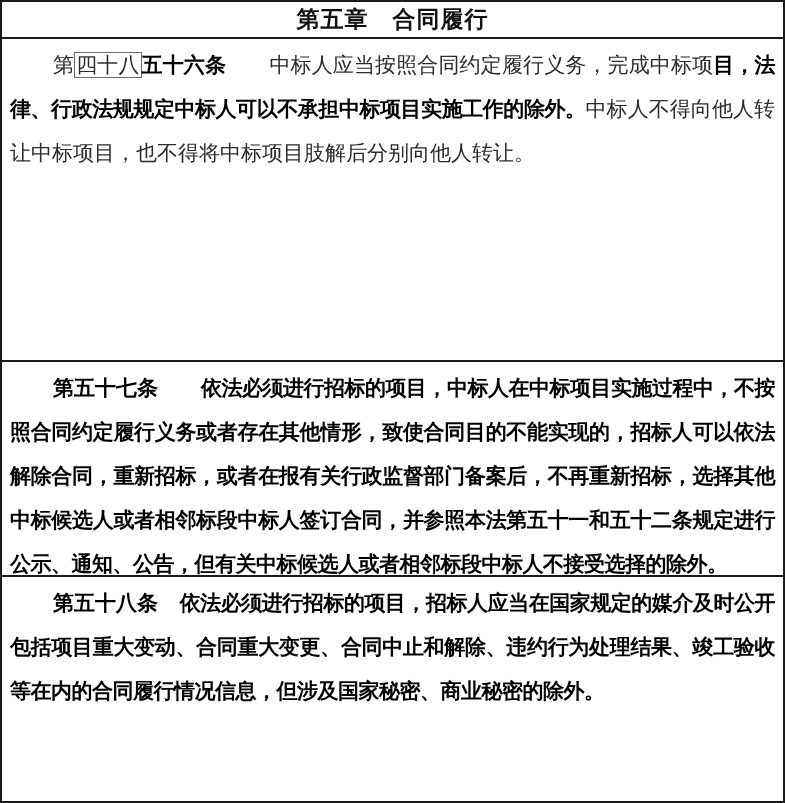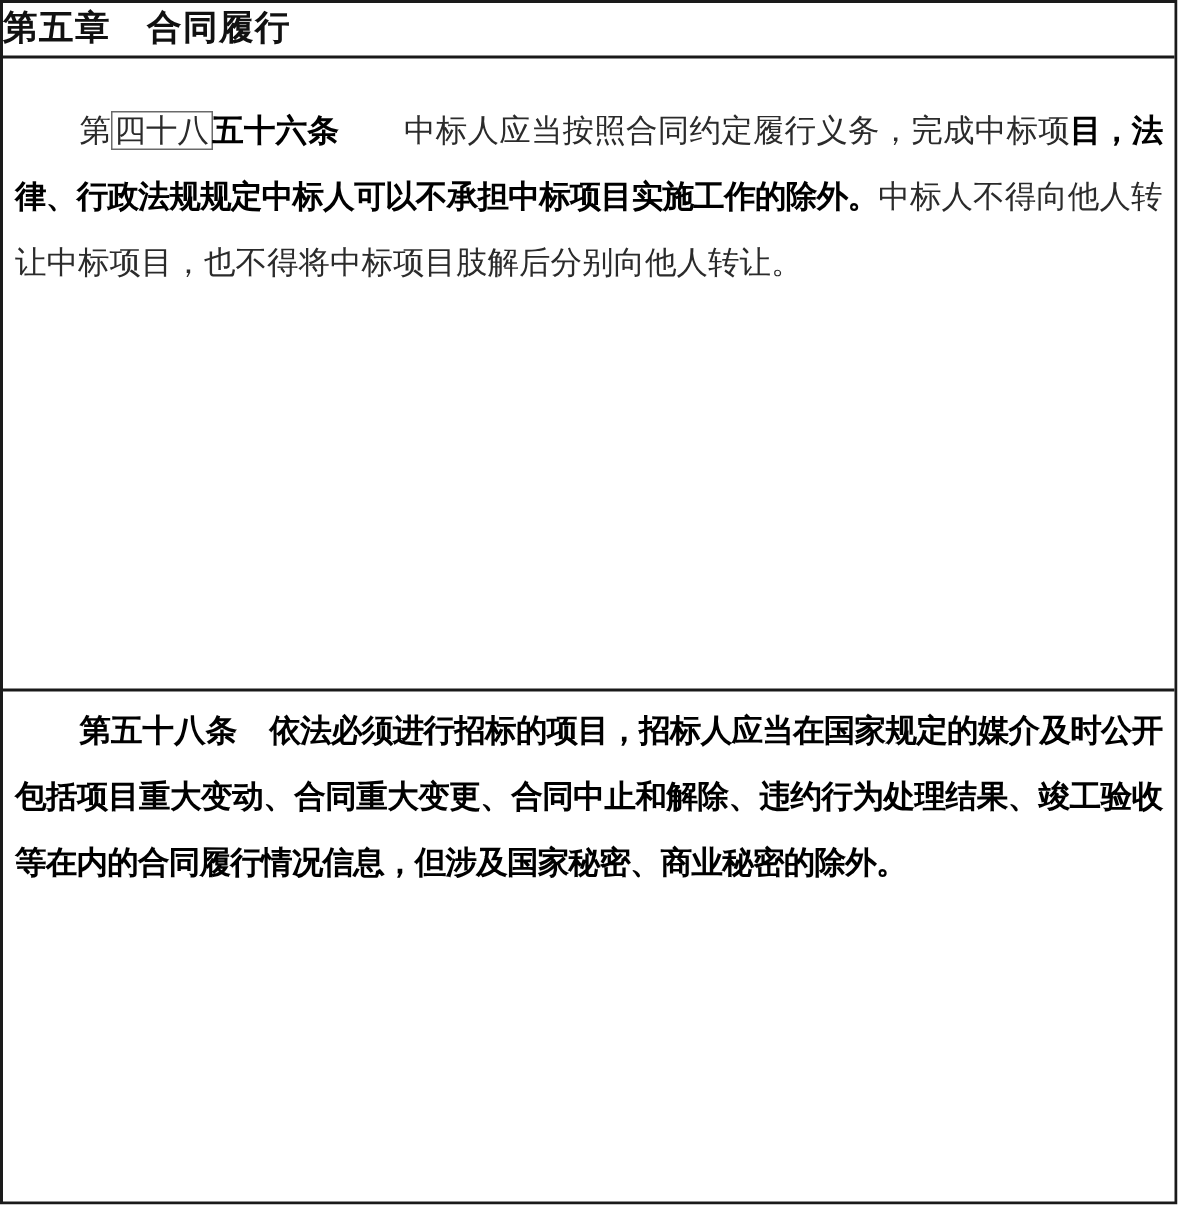--- a/index.html
+++ b/index.html
@@ -32,37 +32,37 @@
     padding: 0;
     position: relative;
   }
   .row:last-child { border-bottom: none; }
 
   
   .title-row {
     height: 37px;
     display: flex;
     align-items: center;
-    justify-content: flex-start;
+    justify-content: center;
   }
   .chapter-title {
     font-family: "DejaVu Sans", "Liberation Sans", sans-serif;
     font-weight: bold;
     font-size: 23px;
     letter-spacing: 1px;
     line-height: 1;
     white-space: pre;
     color: #111111;
   }
 
   
   .article-row {
     padding: 4px 8px 6px 8px;
   }
-  .r1 { height: 400px; margin-top: 22px; }
+  .r1 { height: 323px; }
   .r2 { height: 215px; }
   .r3 { height: 149px; }
 
   p.para {
     margin: 0;
     padding: 0;
     text-indent: 2em;
     font-size: 21.5px;
     line-height: 44px;
     text-align: justify;
@@ -114,18 +114,21 @@
 <div class="doc-table">
 
   <div class="row title-row">
     <div class="chapter-title">第五章　合同履行</div>
   </div>
 
   <div class="row article-row r1">
     <p class="para"><span class="orig">第</span><span class="boxed">四十八</span><span class="artno">五十六条</span><span class="gap">　　</span><span class="orig">中标人应当按照合同约定履行义务，完成中标项</span><span class="new">目，法律、行政法规规定中标人可以不承担中标项目实施工作的除外。</span><span class="orig">中标人不得向他人转让中标项目，也不得将中标项目肢解后分别向他人转让。</span></p>
   </div>
 
+  <div class="row article-row r2">
+    <p class="para"><span class="artno">第五十七条</span><span class="gap">　　</span><span class="new">依法必须进行招标的项目，中标人在中标项目实施过程中，不按照合同约定履行义务或者存在其他情形，致使合同目的不能实现的，招标人可以依法解除合同，重新招标，或者在报有关行政监督部门备案后，不再重新招标，选择其他中标候选人或者相邻标段中标人签订合同，并参照本法第五十一和五十二条规定进行公示、通知、公告，但有关中标候选人或者相邻标段中标人不接受选择的除外。</span></p>
+  </div>
 
   <div class="row article-row r3">
     <p class="para"><span class="artno">第五十八条</span><span class="gap">　</span><span class="new">依法必须进行招标的项目，招标人应当在国家规定的媒介及时公开包括项目重大变动、合同重大变更、合同中止和解除、违约行为处理结果、竣工验收等在内的合同履行情况信息，但涉及国家秘密、商业秘密的除外。</span></p>
   </div>
 
 </div>
 
 </body></html>

